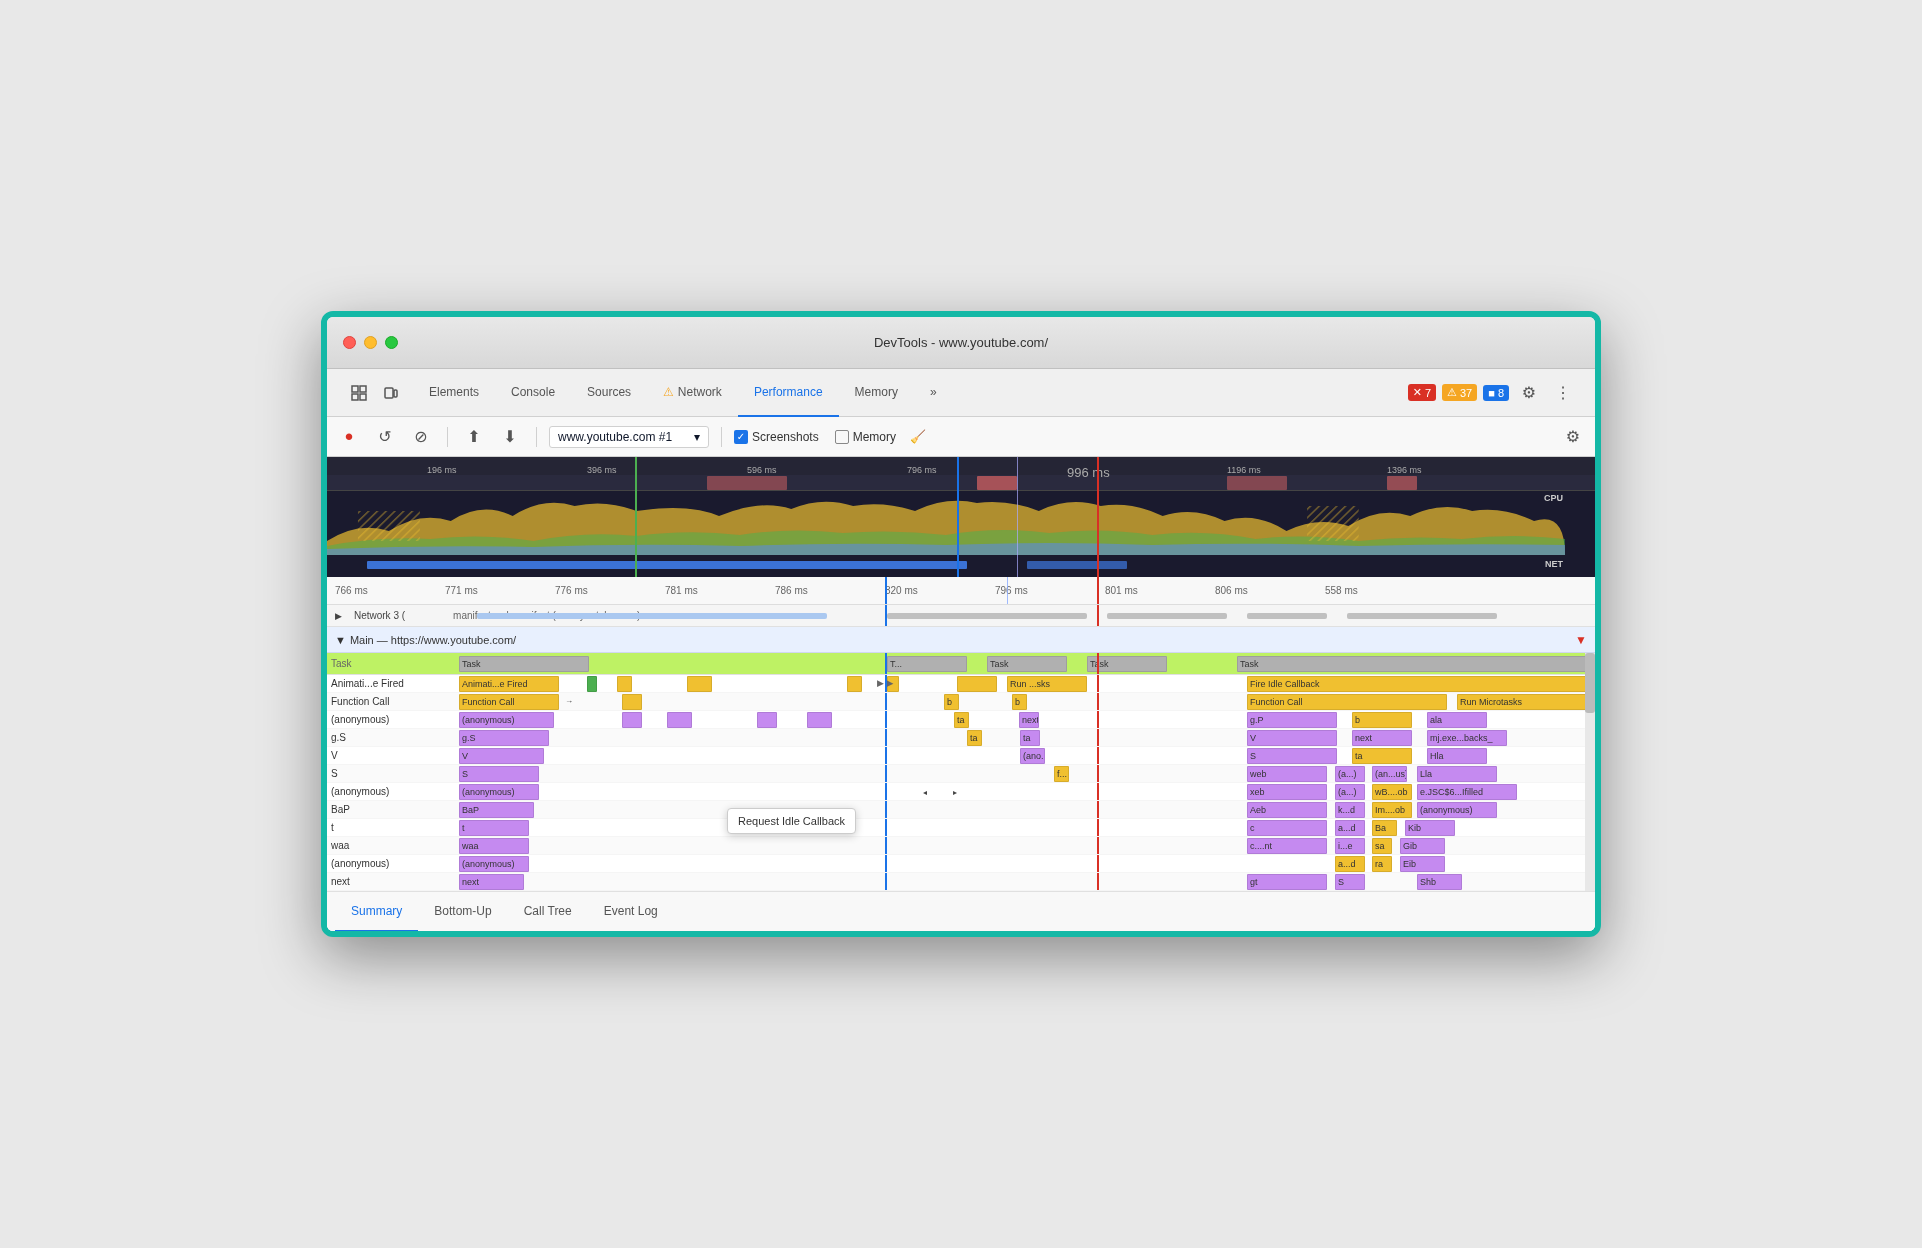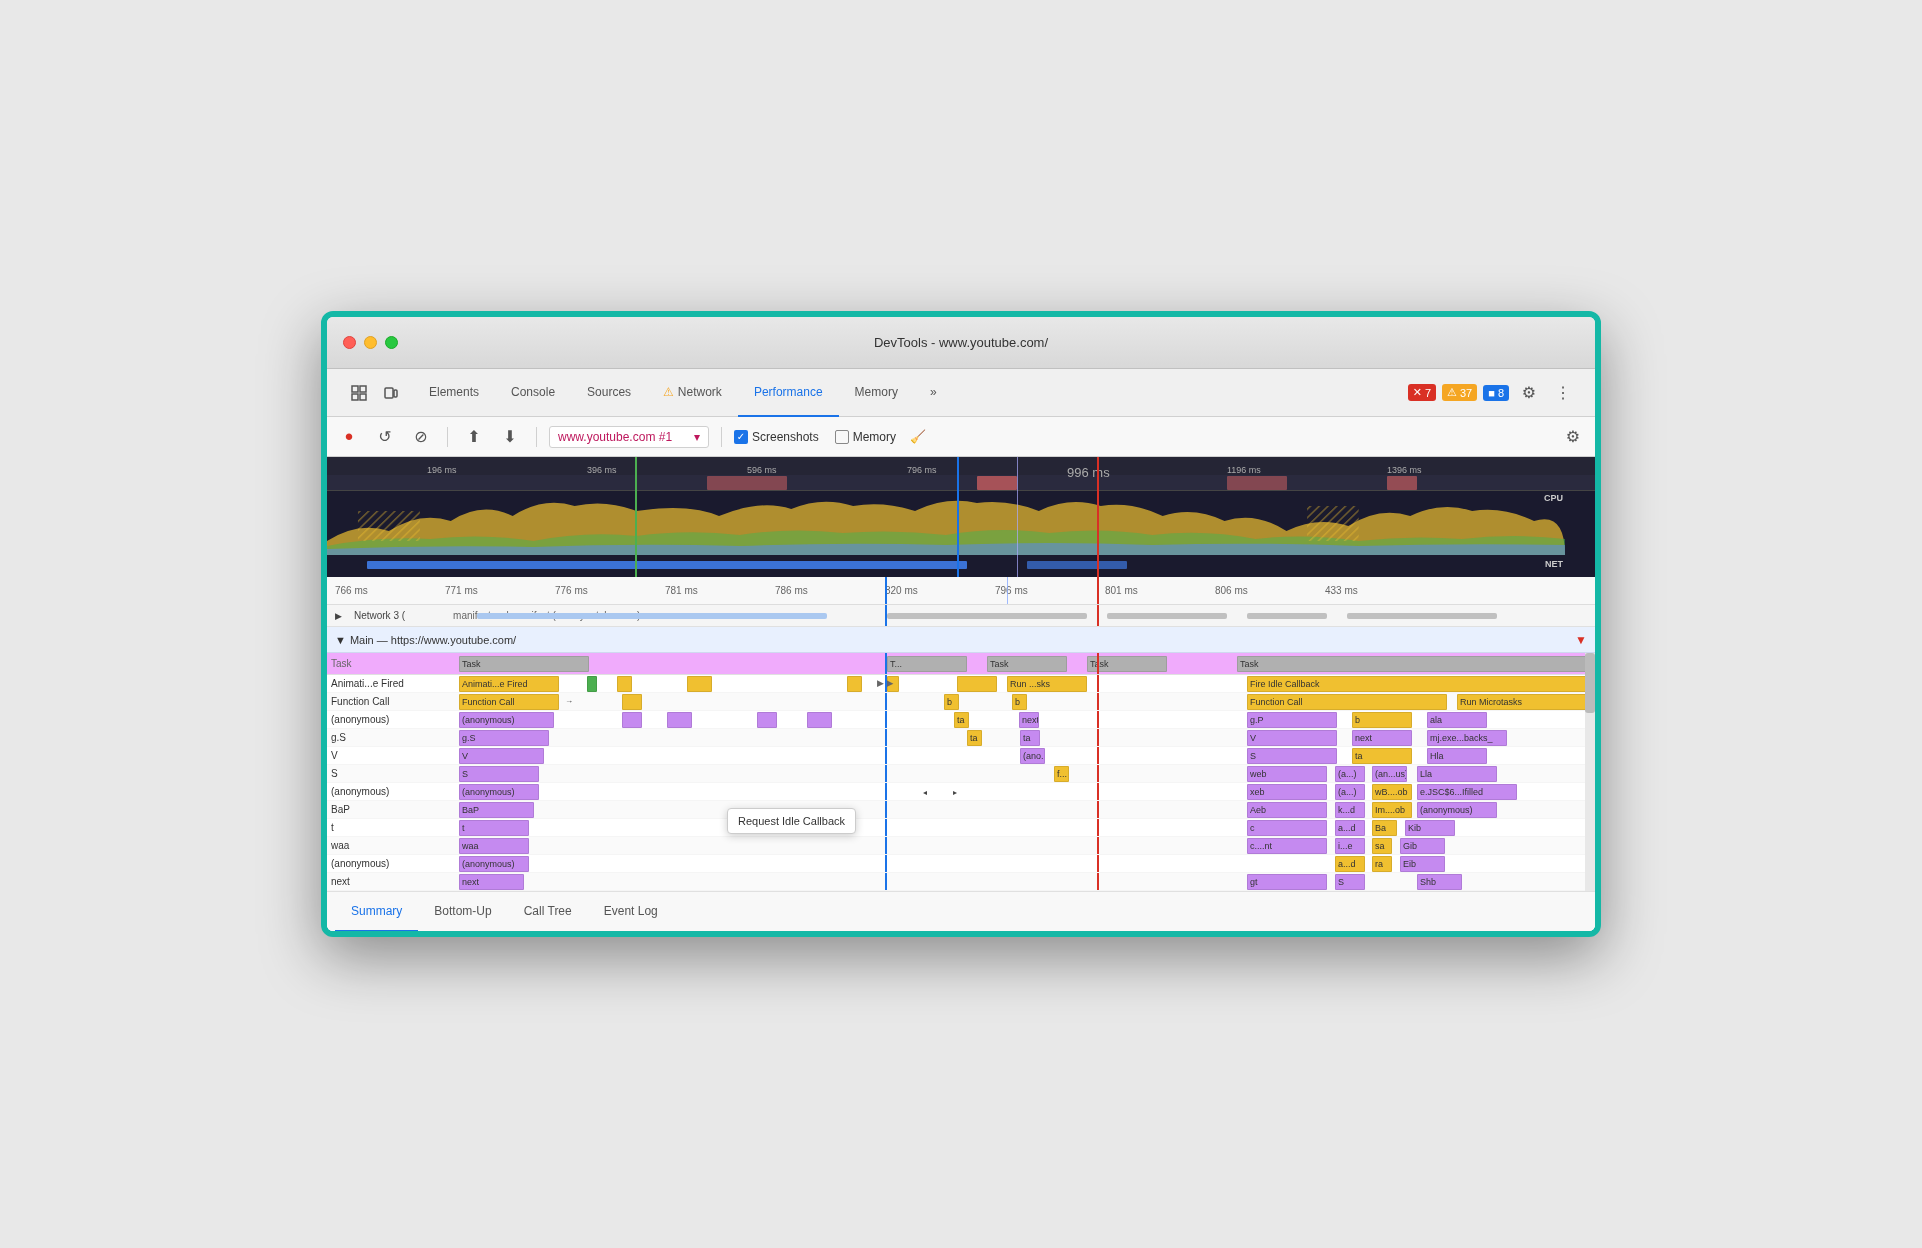--- a/index.html
+++ b/index.html
@@ -136,21 +136,21 @@
     }
     .toolbar-sep { width: 1px; height: 20px; background: #d0d0d0; margin: 0 4px; }
     .url-box {
       display: flex;
       align-items: center;
       background: white;
       border: 1px solid #d0d0d0;
       border-radius: 3px;
       padding: 3px 8px;
       font-size: 12px;
-      color: #be185d;
+      color: #0f172a;
       min-width: 160px;
       gap: 4px;
       justify-content: flex-end;
     }
     .checkbox-row {
       display: flex;
       align-items: center;
       gap: 4px;
       font-size: 12px;
       color: #333;
@@ -455,21 +455,21 @@
       <div class="timeline-zoom" style="position:relative; height:28px; background:#f8f8f8; border-bottom:1px solid #ddd;">
         <span class="zoom-tick" style="left:8px;">766 ms</span>
         <span class="zoom-tick" style="left:118px;">771 ms</span>
         <span class="zoom-tick" style="left:228px;">776 ms</span>
         <span class="zoom-tick" style="left:338px;">781 ms</span>
         <span class="zoom-tick" style="left:448px;">786 ms</span>
         <span class="zoom-tick" style="left:558px;">320 ms</span>
         <span class="zoom-tick" style="left:668px;">796 ms</span>
         <span class="zoom-tick" style="left:778px;">801 ms</span>
         <span class="zoom-tick" style="left:888px;">806 ms</span>
-        <span class="zoom-tick" style="left:998px;">433 ms</span>
+        <span class="zoom-tick" style="left:998px;">558 ms</span>
 
         <div style="position:absolute; left:558px; top:0; bottom:0; width:2px; background:#1a73e8;"></div>
         <div style="position:absolute; left:680px; top:0; bottom:0; width:1px; background:#88aaff; opacity:0.8;"></div>
         <div style="position:absolute; left:770px; top:0; bottom:0; width:2px; background:#d93025;"></div>
       </div>
 
       <div class="network-row" style="position:relative; height:22px; background:#f5f5f5; border-bottom:1px solid #e0e0e0; display:flex; align-items:center; padding:0 8px; font-size:10px; color:#444;">
         <span style="margin-right:4px; font-size:9px;">▶</span>
         <span>Network 3 (</span>
         <span style="margin-left:40px; color:#666;">manifest.webmanifest (www.youtube.com)</span>
@@ -487,21 +487,21 @@
       <div class="section-header" style="background:#e8f0fe; border-bottom:1px solid #d0d8f0;">
         <span>▼</span>
         <span style="font-size:11px; color:#333; font-weight:500;">Main — https://www.youtube.com/</span>
 
         <div style="margin-left:auto; color:#d93025; font-size:12px;">▼</div>
 
       </div>
 
       <div style="flex:1; display:flex; flex-direction:column; overflow:hidden; position:relative; background:white;">
 
-        <div style="display:flex; height:22px; background:#f0abfc; border-bottom:1px solid #e0e0e0; position:relative;">
+        <div style="display:flex; height:22px; background:#bef264; border-bottom:1px solid #e0e0e0; position:relative;">
           <div style="min-width:130px; padding-left:4px; font-size:10px; color:#666; display:flex; align-items:center;">Task</div>
 
           <div style="position:absolute; left:130px; right:0; top:0; bottom:0; overflow:hidden;">
             <div class="fblock c-gray" style="left:2px; width:130px; top:3px;">Task</div>
             <div class="fblock c-gray" style="left:430px; width:80px; top:3px;">T...</div>
             <div class="fblock c-gray" style="left:530px; width:80px; top:3px;">Task</div>
             <div class="fblock c-gray" style="left:630px; width:80px; top:3px;">Task</div>
             <div class="fblock c-gray" style="left:780px; width:440px; top:3px;">Task</div>
           </div>
 

